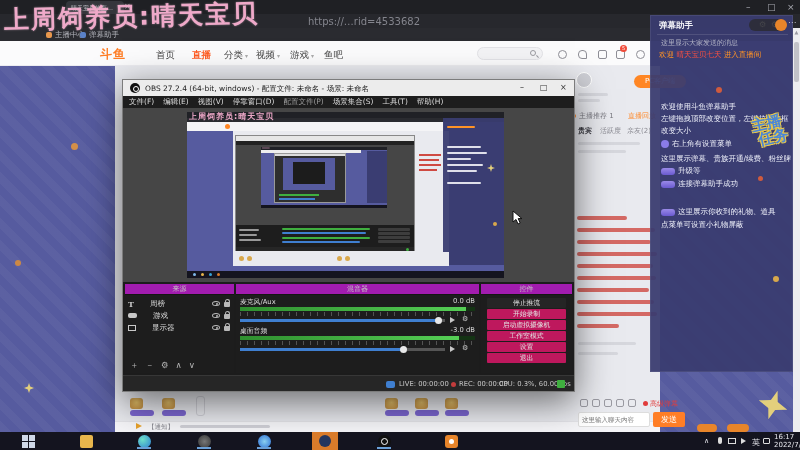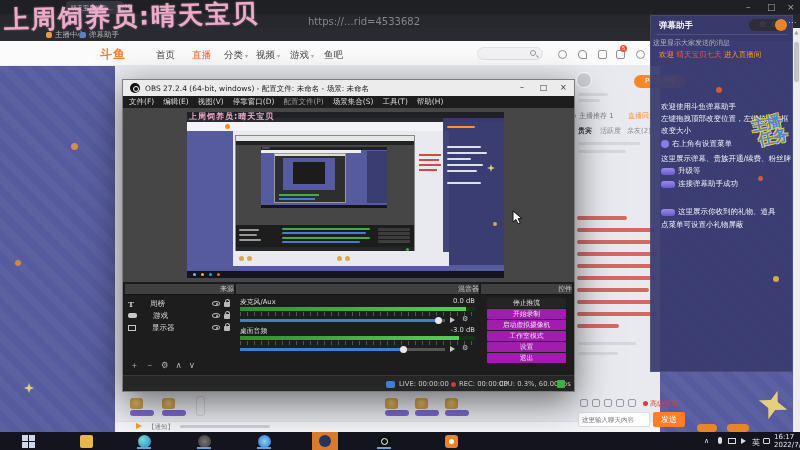--- a/index.html
+++ b/index.html
@@ -18,21 +18,21 @@
   .urltxt{left:296px;top:16px;font-size:10px;color:#84858d;margin-left:12px;}
   .winbtn{top:1px;color:#a9aab2;font-size:9px;line-height:12px;}
   .bookbar{left:0;top:28px;width:793px;height:13px;background:#2a2b30;}
   .bkitem{top:30px;color:#b5b6bd;font-size:7.5px;display:flex;align-items:center;gap:3px;}
   .bkdot{width:6px;height:6px;border-radius:2px;}
 
   
   .navbar{left:0;top:41px;width:650px;height:25px;background:#fbfbfc;border-bottom:1px solid #ececf0;}
   .logo{left:100px;top:46px;font-size:12px;font-weight:bold;color:#ff7e26;letter-spacing:1px;}
   .navitem{top:49px;font-size:9.5px;color:#454545;}
-  .navitem.active{color:#ff5d23;font-weight:normal;}
+  .navitem.active{color:#ff5d23;font-weight:bold;}
   .caret{font-size:6px;color:#aaa;}
   .search{left:477px;top:47px;width:66px;height:13px;background:#f3f3f5;border:1px solid #e2e2e6;border-radius:7px;}
   .mag{left:530px;top:50px;width:6px;height:6px;border:1px solid #9a9aa0;border-radius:50%;}
   .mag::after{content:"";position:absolute;left:5px;top:5px;width:3px;height:1px;background:#9a9aa0;transform:rotate(45deg);}
   .nicon{top:50px;width:9px;height:9px;border:1px solid #8e8e96;border-radius:2px;}
   .nicon.round{border-radius:50%;}
   .badge5{left:620px;top:45px;width:7px;height:7px;background:#f04b3a;border-radius:4px;
     color:#fff;font-size:5px;line-height:7px;text-align:center;}
 
   
@@ -50,21 +50,21 @@
   .chatinput{left:578px;top:412px;width:72px;height:15px;background:#fff;border:1px solid #ddd;
     border-radius:2px;font-size:6.5px;color:#333;padding:0 3px;font-family:"DejaVu Sans",sans-serif;}
   .sendbtn{left:653px;top:412px;width:32px;height:15px;background:#ff7e26;border-radius:2px;
     color:#fff;font-size:8px;line-height:15px;text-align:center;}
   .noticebar{left:115px;top:421px;width:545px;height:11px;background:#f5f5f8;border-top:1px solid #e3e3e8;}
 
   
   .panel{left:650px;top:15px;width:143px;height:357px;background:rgba(57,60,112,0.94);
     border:1px solid rgba(255,255,255,0.08);}
   .ptitle{left:8px;top:4px;font-size:8.5px;color:#f0f0f6;font-weight:bold;}
-  .psub{left:2px;top:22px;font-size:7px;color:#b4b5c6;}
+  .psub{left:10px;top:22px;font-size:7px;color:#b4b5c6;}
   .welcome{left:8px;top:34px;font-size:7.5px;color:#ff9326;white-space:nowrap;}
   .welcome .wname{color:#ff5040;}
   .msg{left:10px;font-size:7.5px;color:#eef0fa;white-space:nowrap;display:flex;align-items:center;gap:3px;}
   .msgbadge{width:14px;height:7px;border-radius:3px;background:linear-gradient(180deg,#9a8ae8,#6a5ad0);flex:0 0 auto;}
   .msgicon{width:8px;height:8px;border-radius:50%;background:#8a7ce8;flex:0 0 auto;}
   .taskbadge{left:98px;top:100px;transform:rotate(-12deg);color:#4a86d8;font-weight:900;
     font-size:15px;line-height:15px;text-align:center;
     text-shadow:1px 1px 0 #e8c84c,-1px -1px 0 #e8c84c,1px -1px 0 #e8c84c,-1px 1px 0 #e8c84c;}
   .scroll{left:793px;top:28px;width:7px;height:404px;background:#ededf0;}
   .thumb{left:1px;top:14px;width:5px;height:40px;background:#c2c2c8;border-radius:2px;}
@@ -75,41 +75,41 @@
   .obstitle{left:0;top:0;width:100%;height:16px;background:#ececec;}
   .obstitletxt{left:22px;top:4px;font-size:7.5px;color:#1c1c1c;white-space:nowrap;}
   .obslogo{left:7px;top:3px;width:10px;height:10px;background:#111;border-radius:50%;}
   .obslogo::after{content:"";position:absolute;left:3px;top:3px;width:4px;height:4px;border:1px solid #fff;border-radius:50%;}
   .obsctl{top:3px;font-size:8px;color:#333;}
   .menubar{left:0;top:16px;width:100%;height:12px;background:#1d1d1d;display:flex;align-items:center;
     gap:9px;padding-left:6px;}
   .menuitem{font-size:7.5px;color:#dcdcdc;white-space:nowrap;}
   .canvas{left:0;top:28px;width:451px;height:174px;background:#464646;}
   .dock{background:#1d1d1d;}
-  .dockhead{left:0;top:0;width:100%;height:11px;background:#404040;color:#c6c6c6;font-size:7px;
-    line-height:11px;text-align:right;border-bottom:1px solid #151515;}
+  .dockhead{left:0;top:0;width:100%;height:11px;background:#a21caf;color:#c6c6c6;font-size:7px;
+    line-height:11px;text-align:center;border-bottom:1px solid #151515;}
   .srcrow{left:3px;height:11px;display:flex;align-items:center;gap:4px;width:102px;}
   .srclabel{font-size:7.5px;color:#d8d8d8;flex:1;margin-left:12px;}
   .eye{width:8px;height:5px;border:1px solid #b8b8b8;border-radius:50%;position:relative;}
   .eye::after{content:"";position:absolute;left:2.5px;top:1px;width:2px;height:2px;background:#b8b8b8;border-radius:50%;}
   .lock{width:6px;height:5px;background:#b8b8b8;border-radius:1px;position:relative;margin-top:2px;}
   .lock::before{content:"";position:absolute;left:1px;top:-3px;width:3px;height:3px;border:1px solid #b8b8b8;
     border-bottom:none;border-radius:3px 3px 0 0;}
   .srctool{font-size:8.5px;color:#b4b4b4;letter-spacing:7px;}
   .chname{font-size:6.8px;color:#dcdcdc;}
   .chdb{font-size:6.8px;color:#dcdcdc;}
   .meter{height:4px;background:#143314;}
   .meterfill{height:100%;background:linear-gradient(90deg,#2f8f2f,#55cf55);}
   .ticks{height:4px;background:repeating-linear-gradient(90deg,#777 0 1px,transparent 1px 7px);opacity:.6;}
   .slidertrack{height:3px;background:#555;}
   .sliderfill{height:100%;background:#3f7fd0;}
   .knob{position:absolute;top:-2px;width:7px;height:7px;background:#e8e8e8;border-radius:50%;}
   .spk{width:0;height:0;border:3px solid transparent;border-right:5px solid #c8c8c8;transform:rotate(180deg);}
   .gear{font-size:7px;color:#c8c8c8;line-height:7px;}
-  .ctlbtn{left:6px;width:79px;height:10px;background:#a21caf;border-radius:1px;color:#e2e2e2;
+  .ctlbtn{left:6px;width:79px;height:10px;background:#be185d;border-radius:1px;color:#e2e2e2;
     font-size:6.8px;line-height:10px;text-align:center;}
   .ctlbtn.activebtn{background:#252525;}
   .statusbar{left:0;top:295px;width:451px;height:16px;background:#262626;border-top:1px solid #373737;}
   .stattxt{font-size:6.8px;color:#c8c8c8;top:4px;}
 
   
   .mini{left:64px;top:4px;width:317px;height:166px;background:#565b9f;overflow:hidden;}
   .minipink{font-size:8px;color:#efa9c9;font-weight:bold;letter-spacing:1px;white-space:nowrap;}
   .dash{height:2px;border-radius:1px;}
 

